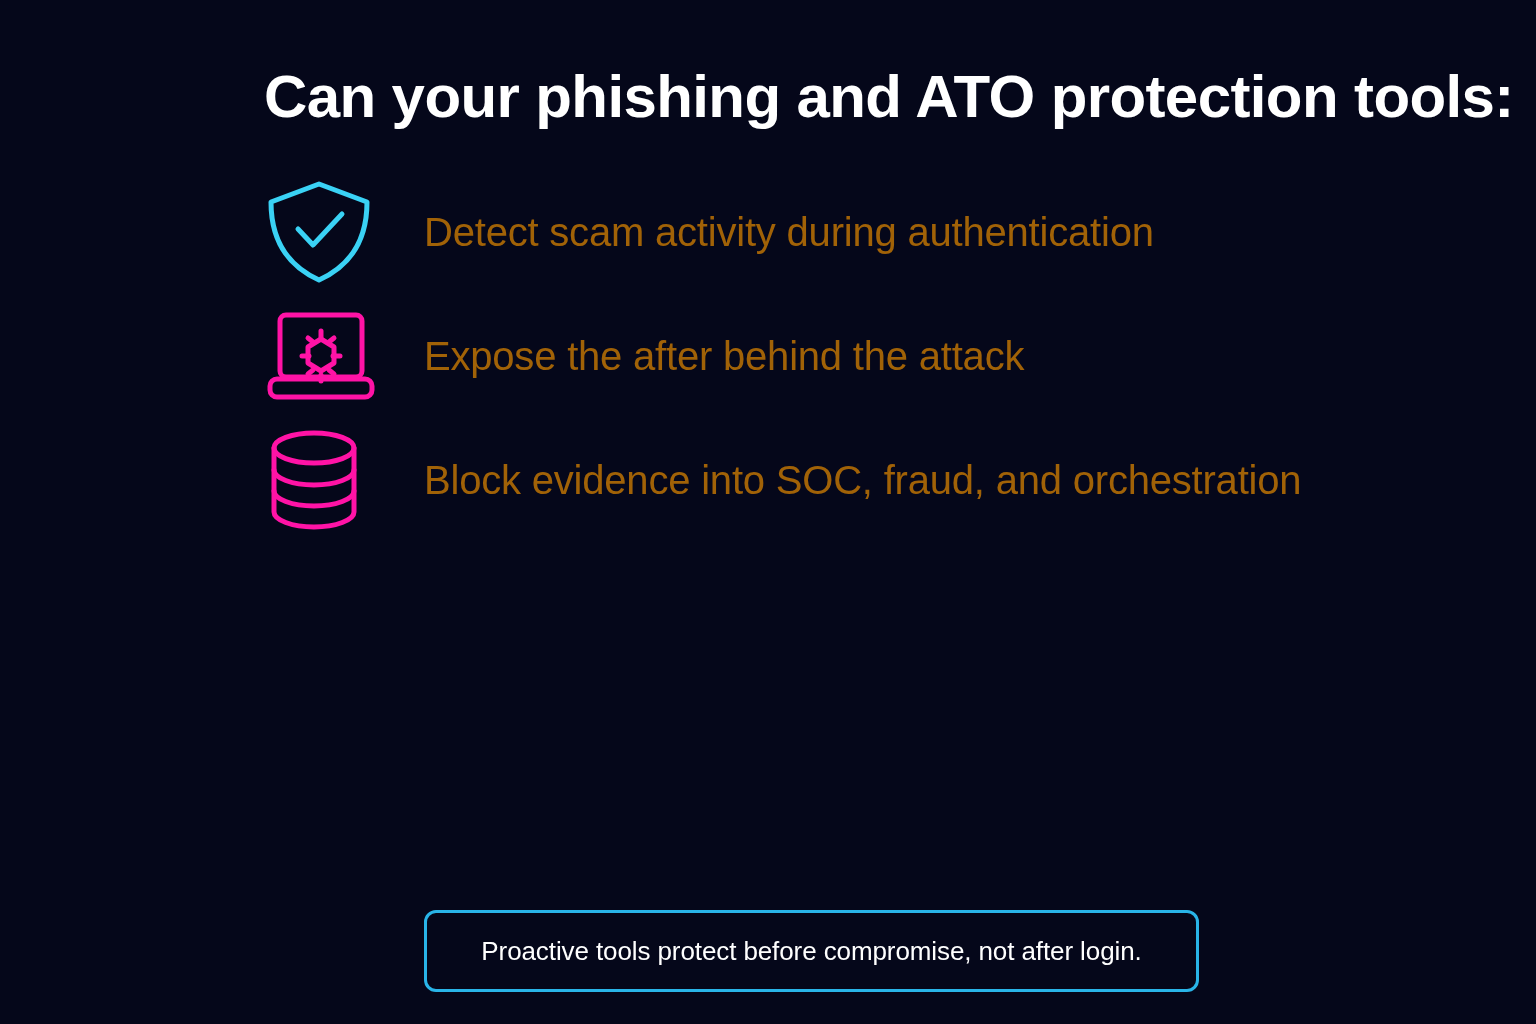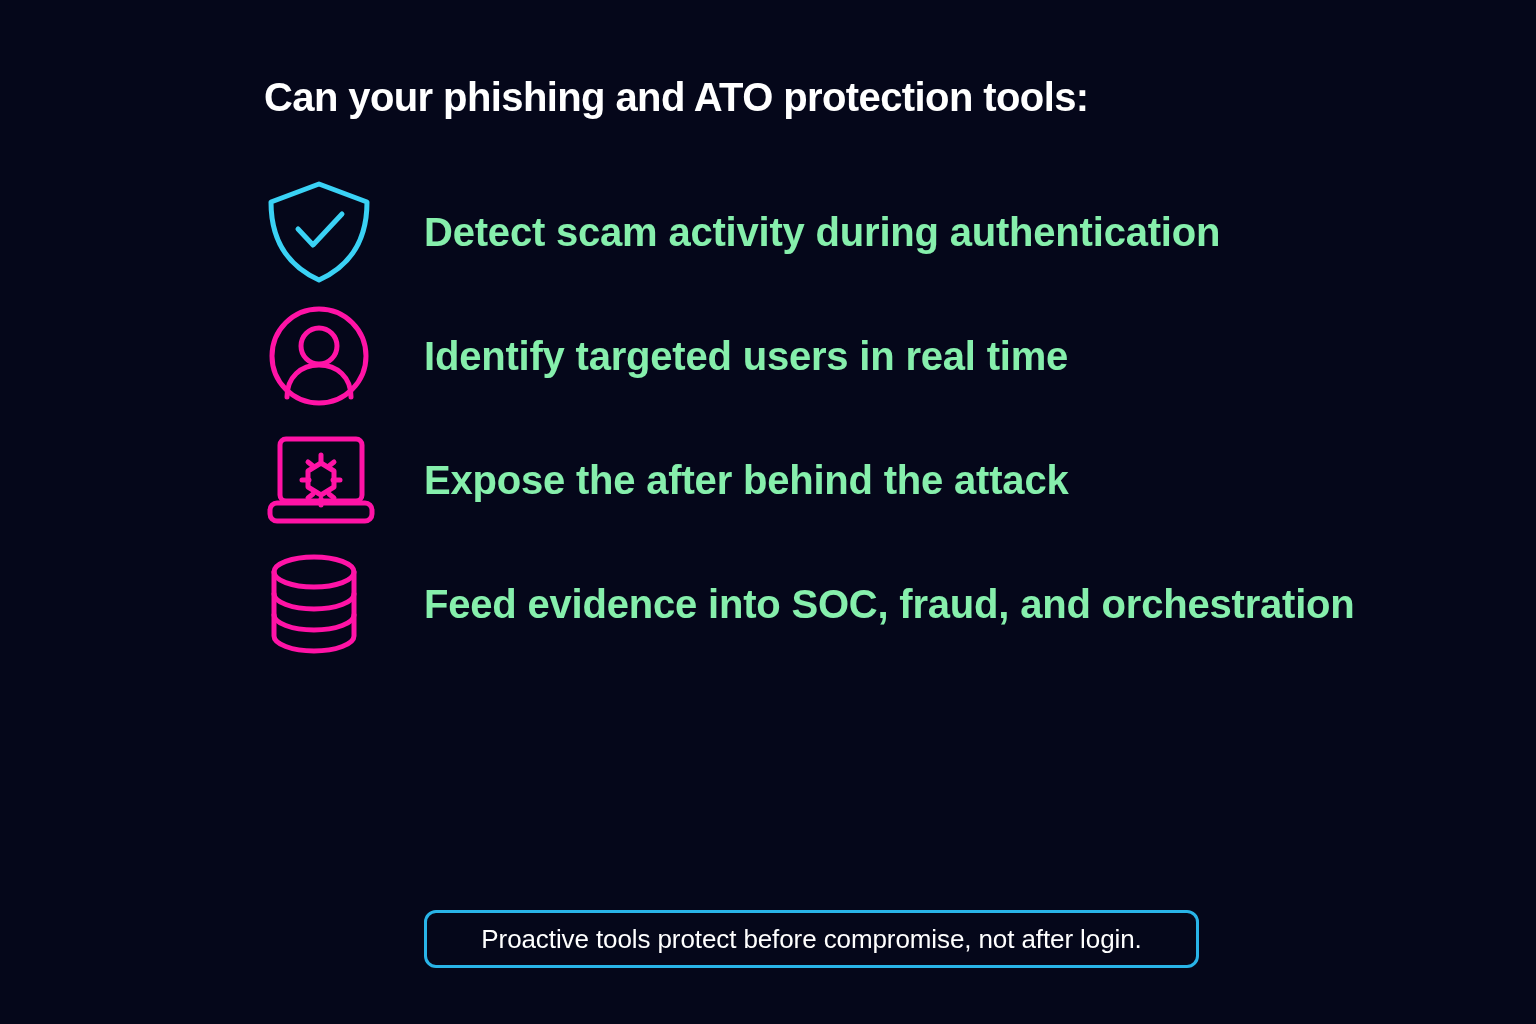--- a/index.html
+++ b/index.html
@@ -24,21 +24,21 @@
     height: 1024px;
     background: #05071a;
   }
 
   
   .title {
     position: absolute;
     left: 264px;
     top: 66px;
     width: 1120px;
-    font-size: 40px;
+    font-size: 60px;
     line-height: 62px;
     font-weight: 700;
     letter-spacing: -0.6px;
     color: #ffffff;
     white-space: nowrap;
   }
 
   
   .list {
     position: absolute;
@@ -64,33 +64,33 @@
   }
 
   .icon-cell svg {
     display: block;
     overflow: visible;
   }
 
   .row-label {
     font-size: 40px;
     line-height: 48px;
-    font-weight: 700;
+    font-weight: 400;
     letter-spacing: -0.2px;
-    color: #86efac;
+    color: #a16207;
     white-space: nowrap;
   }
 
   
   .callout {
     position: absolute;
     left: 424px;
     top: 910px;
     width: 775px;
-    height: 58px;
+    height: 82px;
     border: 3px solid #29b4e8;
     border-radius: 12px;
     display: flex;
     align-items: center;
     justify-content: center;
     background: #05071a;
   }
 
   .callout-text {
     font-size: 26px;
@@ -113,30 +113,20 @@
     <div class="row">
       <div class="icon-cell">
         <svg width="106" height="104" viewBox="0 0 106 104" fill="none" stroke="#3ad2f5" stroke-width="5" stroke-linecap="round" stroke-linejoin="round">
           <path d="M53 4 L101 22 C101 60 84 86 53 100 C22 86 5 60 5 22 Z"></path>
           <path d="M32 49 L47 65 L76 34"></path>
         </svg>
       </div>
       <div class="row-label">Detect scam activity during authentication</div>
     </div>
 
-    <div class="row">
-      <div class="icon-cell">
-        <svg width="106" height="104" viewBox="0 0 106 104" fill="none" stroke="#ff13a6" stroke-width="5" stroke-linecap="round" stroke-linejoin="round">
-          <circle cx="53" cy="52" r="47"></circle>
-          <circle cx="53" cy="42" r="18"></circle>
-          <path d="M21 93 C21 73 35 61 53 61 C71 61 85 73 85 93"></path>
-        </svg>
-      </div>
-      <div class="row-label">Identify targeted users in real time</div>
-    </div>
 
 
     <div class="row">
       <div class="icon-cell">
         <svg width="110" height="94" viewBox="0 0 110 94" fill="none" stroke="#ff13a6" stroke-width="5" stroke-linecap="round" stroke-linejoin="round">
           <rect x="14" y="6" width="82" height="62" rx="6"></rect>
           <rect x="4" y="70" width="102" height="18" rx="7"></rect>
           <path d="M55 22 L55 28 M68 29 L63 33 M74 47 L67 47 M68 65 L63 61 M55 72 L55 66 M42 65 L47 61 M36 47 L43 47 M42 29 L47 33"></path>
           <path d="M55 30 L68 38 L68 54 L55 62 L42 54 L42 38 Z"></path>
         </svg>
@@ -147,21 +137,21 @@
 
     <div class="row">
       <div class="icon-cell">
         <svg width="96" height="104" viewBox="0 0 96 104" fill="none" stroke="#ff13a6" stroke-width="5" stroke-linecap="round" stroke-linejoin="round">
           <ellipse cx="48" cy="20" rx="40" ry="15"></ellipse>
           <path d="M8 20 L8 84 C8 92 26 99 48 99 C70 99 88 92 88 84 L88 20"></path>
           <path d="M8 42 C8 50 26 57 48 57 C70 57 88 50 88 42"></path>
           <path d="M8 63 C8 71 26 78 48 78 C70 78 88 71 88 63"></path>
         </svg>
       </div>
-      <div class="row-label">Feed evidence into SOC, fraud, and orchestration</div>
+      <div class="row-label">Block evidence into SOC, fraud, and orchestration</div>
     </div>
 
   </div>
 
   <div class="callout">
     <span class="callout-text">Proactive tools protect before compromise, not after login.</span>
   </div>
 
 </div>
 

